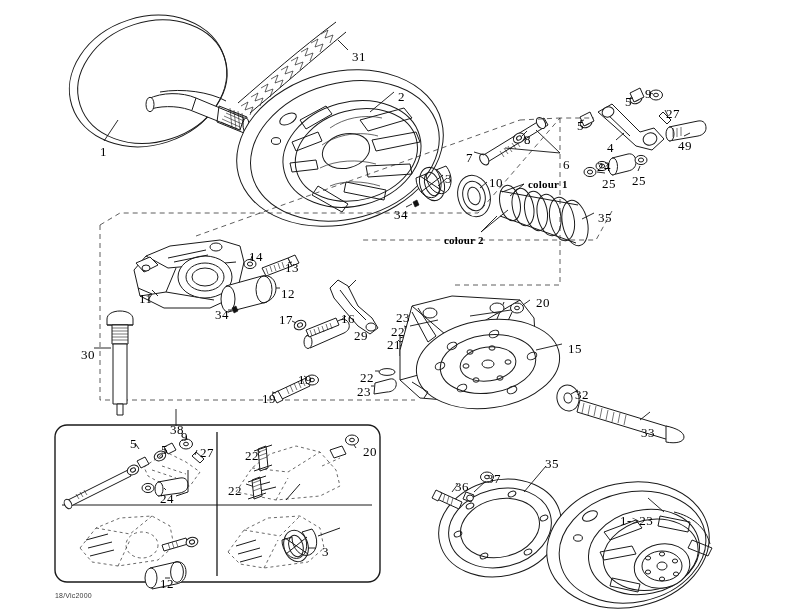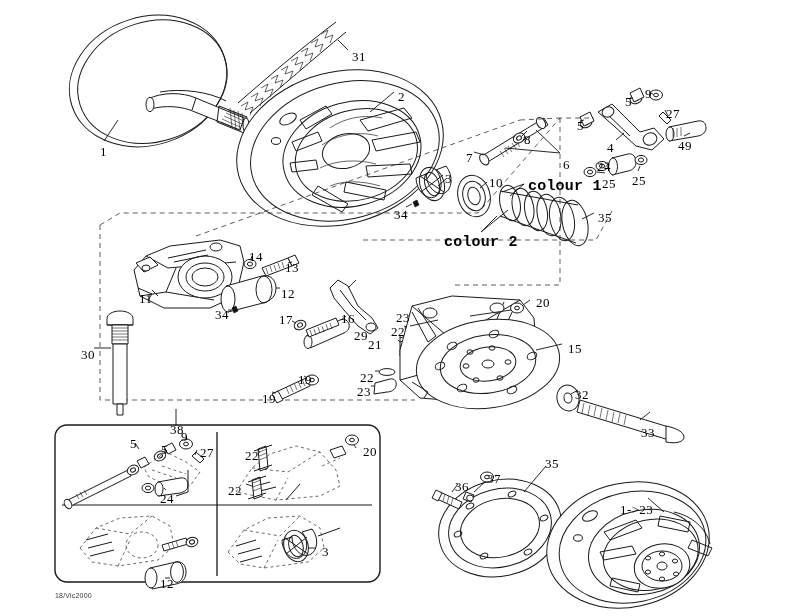--- a/index.html
+++ b/index.html
@@ -4,21 +4,21 @@
 <title>Drive Pulley Parts Diagram</title>
 <style>
   html,body{margin:0;padding:0;background:#ffffff;}
   body{width:800px;height:616px;overflow:hidden;
        font-family:"Liberation Serif", serif;color:#000;}
   #sheet{position:relative;width:800px;height:616px;background:#fff;}
   svg#art{position:absolute;left:0;top:0;width:800px;height:616px;}
   .lbl{position:absolute;font-family:"Liberation Serif",serif;
        font-weight:normal;font-size:13px;color:#000;white-space:nowrap;
        letter-spacing:.4px;line-height:1;}
-  .lbl.cw{font-size:15px;font-weight:bold;letter-spacing:.2px;font-family:Liberation Mono, monospace;}
+  .lbl.cw{font-size:11px;font-weight:bold;letter-spacing:.2px;}
   .wm{position:absolute;left:55px;top:592px;font-size:7px;
       font-family:"Liberation Sans",sans-serif;color:#3a3a3a;
       font-weight:normal;letter-spacing:.2px;}
   
   .s{fill:none;stroke:#1a1a1a;stroke-width:1;}
   .s2{fill:none;stroke:#1a1a1a;stroke-width:1.3;}
   .sf{fill:#ffffff;stroke:#1a1a1a;stroke-width:1;}
   .thin{fill:none;stroke:#222;stroke-width:.7;}
   .dash{fill:none;stroke:#2a2a2a;stroke-width:.75;stroke-dasharray:5 4;}
   .dash2{fill:none;stroke:#2a2a2a;stroke-width:.7;stroke-dasharray:3 3;}
@@ -599,35 +599,35 @@
       <div class="lbl" style="left: 139px; top: 292px;">11</div>
       <div class="lbl" style="left: 249px; top: 250px;">14</div>
       <div class="lbl" style="left: 285px; top: 261px;">13</div>
       <div class="lbl" style="left: 281px; top: 287px;">12</div>
       <div class="lbl" style="left: 215px; top: 308px;">34</div>
       <div class="lbl" style="left: 354px; top: 288px; margin-top: 41px;">29</div>
       <div class="lbl" style="left: 341px; top: 312px;">16</div>
       <div class="lbl" style="left: 279px; top: 313px;">17</div>
       <div class="lbl" style="left: 396px; top: 311px;">23</div>
       <div class="lbl" style="left: 391px; top: 325px;">22</div>
-      <div class="lbl" style="left: 368px; top: 338px;">21</div>
+      <div class="lbl" style="left: 387px; top: 338px;">21</div>
       <div class="lbl" style="left: 536px; top: 296px;">20</div>
       <div class="lbl" style="left: 568px; top: 342px;">15</div>
       <div class="lbl" style="left: 360px; top: 371px;">22</div>
       <div class="lbl" style="left: 357px; top: 385px;">23</div>
       <div class="lbl" style="left: 262px; top: 392px;">19</div>
       <div class="lbl" style="left: 298px; top: 373px;">19</div>
       <div class="lbl" style="left: 81px; top: 348px;">30</div>
       <div class="lbl" style="left: 575px; top: 388px;">32</div>
       <div class="lbl" style="left: 641px; top: 410px; margin-top: 16px;">33</div>
       <div class="lbl" style="left: 170px; top: 404px; margin-top: 19px;">38</div>
       <div class="lbl" style="left: 455px; top: 480px;">36</div>
       <div class="lbl" style="left: 487px; top: 472px;">37</div>
       <div class="lbl" style="left: 545px; top: 457px;">35</div>
-      <div class="lbl" style="left: 620px; top: 503px;">1-&gt;23</div>
+      <div class="lbl" style="left: 620px; top: 514px;">1-&gt;23</div>
     </div>
 <div id="inset-labels">
       <div class="lbl" style="left: 130px; top: 437px;">5</div>
       <div class="lbl" style="left: 161px; top: 443px;">5</div>
       <div class="lbl" style="left: 181px; top: 430px;">9</div>
       <div class="lbl" style="left: 200px; top: 446px;">27</div>
       <div class="lbl" style="left: 160px; top: 492px;">24</div>
       <div class="lbl" style="left: 245px; top: 449px;">22</div>
       <div class="lbl" style="left: 228px; top: 484px;">22</div>
       <div class="lbl" style="left: 363px; top: 445px;">20</div>

